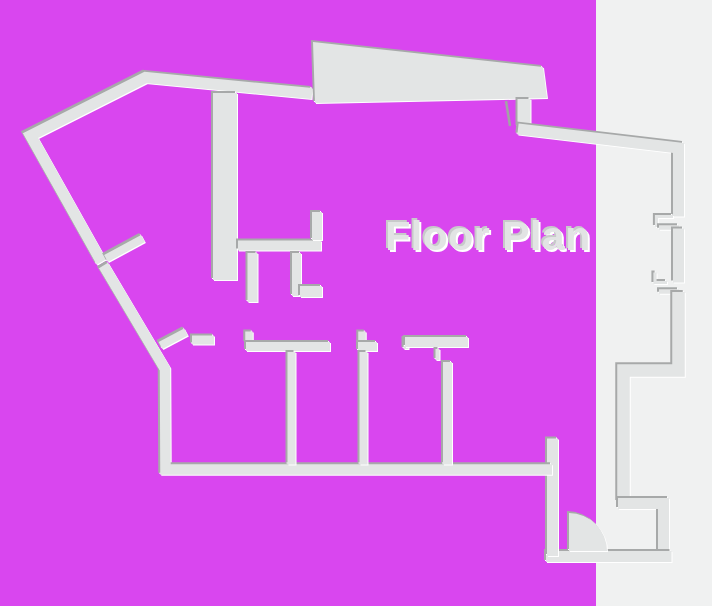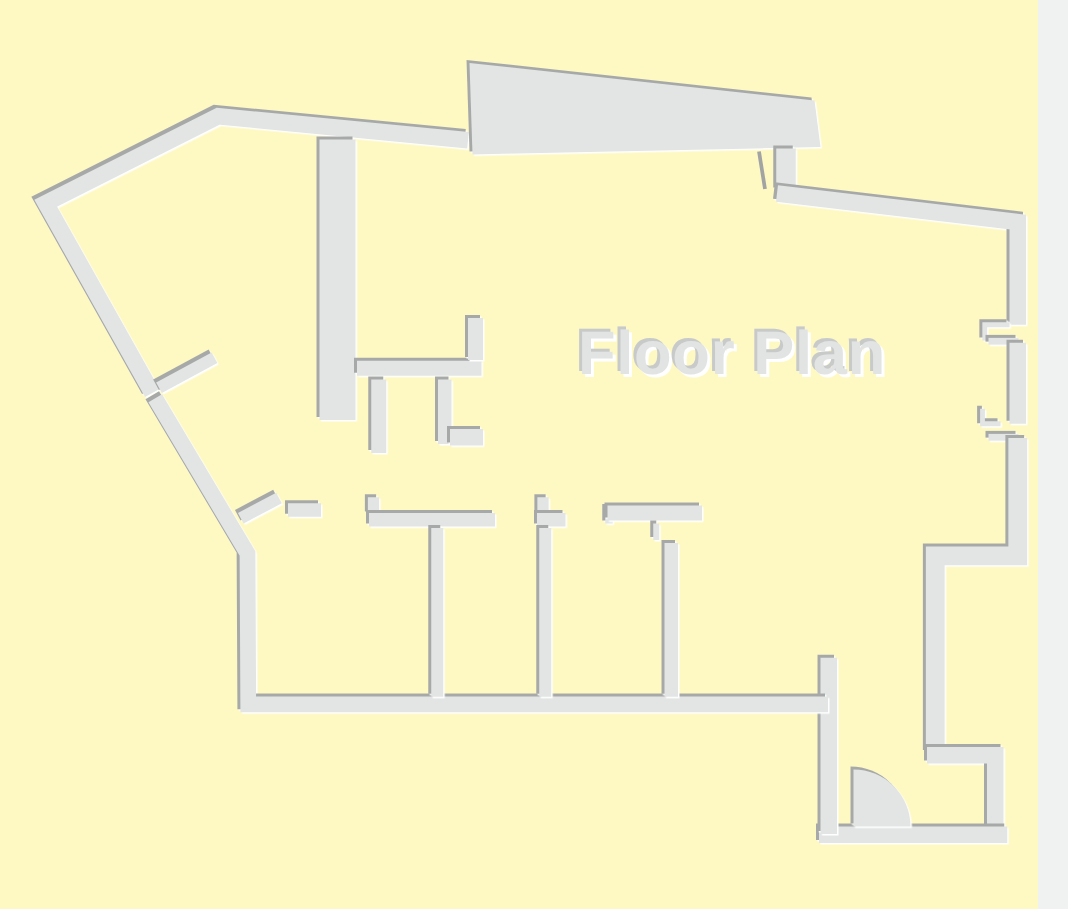--- a/index.html
+++ b/index.html
@@ -5,23 +5,23 @@
   html, body {
     margin: 0;
     padding: 0;
     background: #f0f1f1;
     width: 712px;
     height: 606px;
     overflow: hidden;
   }
   .stage {
     position: relative;
-    width: 692px;
+    width: 596px;
     height: 606px;
-    background: #fef9c3;
+    background: #d946ef;
   }
   svg { display: block; }
   
   .w {
     fill: none;
     stroke: #e3e5e5;
     stroke-linecap: butt;
     stroke-linejoin: miter;
     filter: drop-shadow(-1.3px -1.3px 0 #a7a9a9) drop-shadow(1.9px 1.9px 0 #ffffff);
   }

